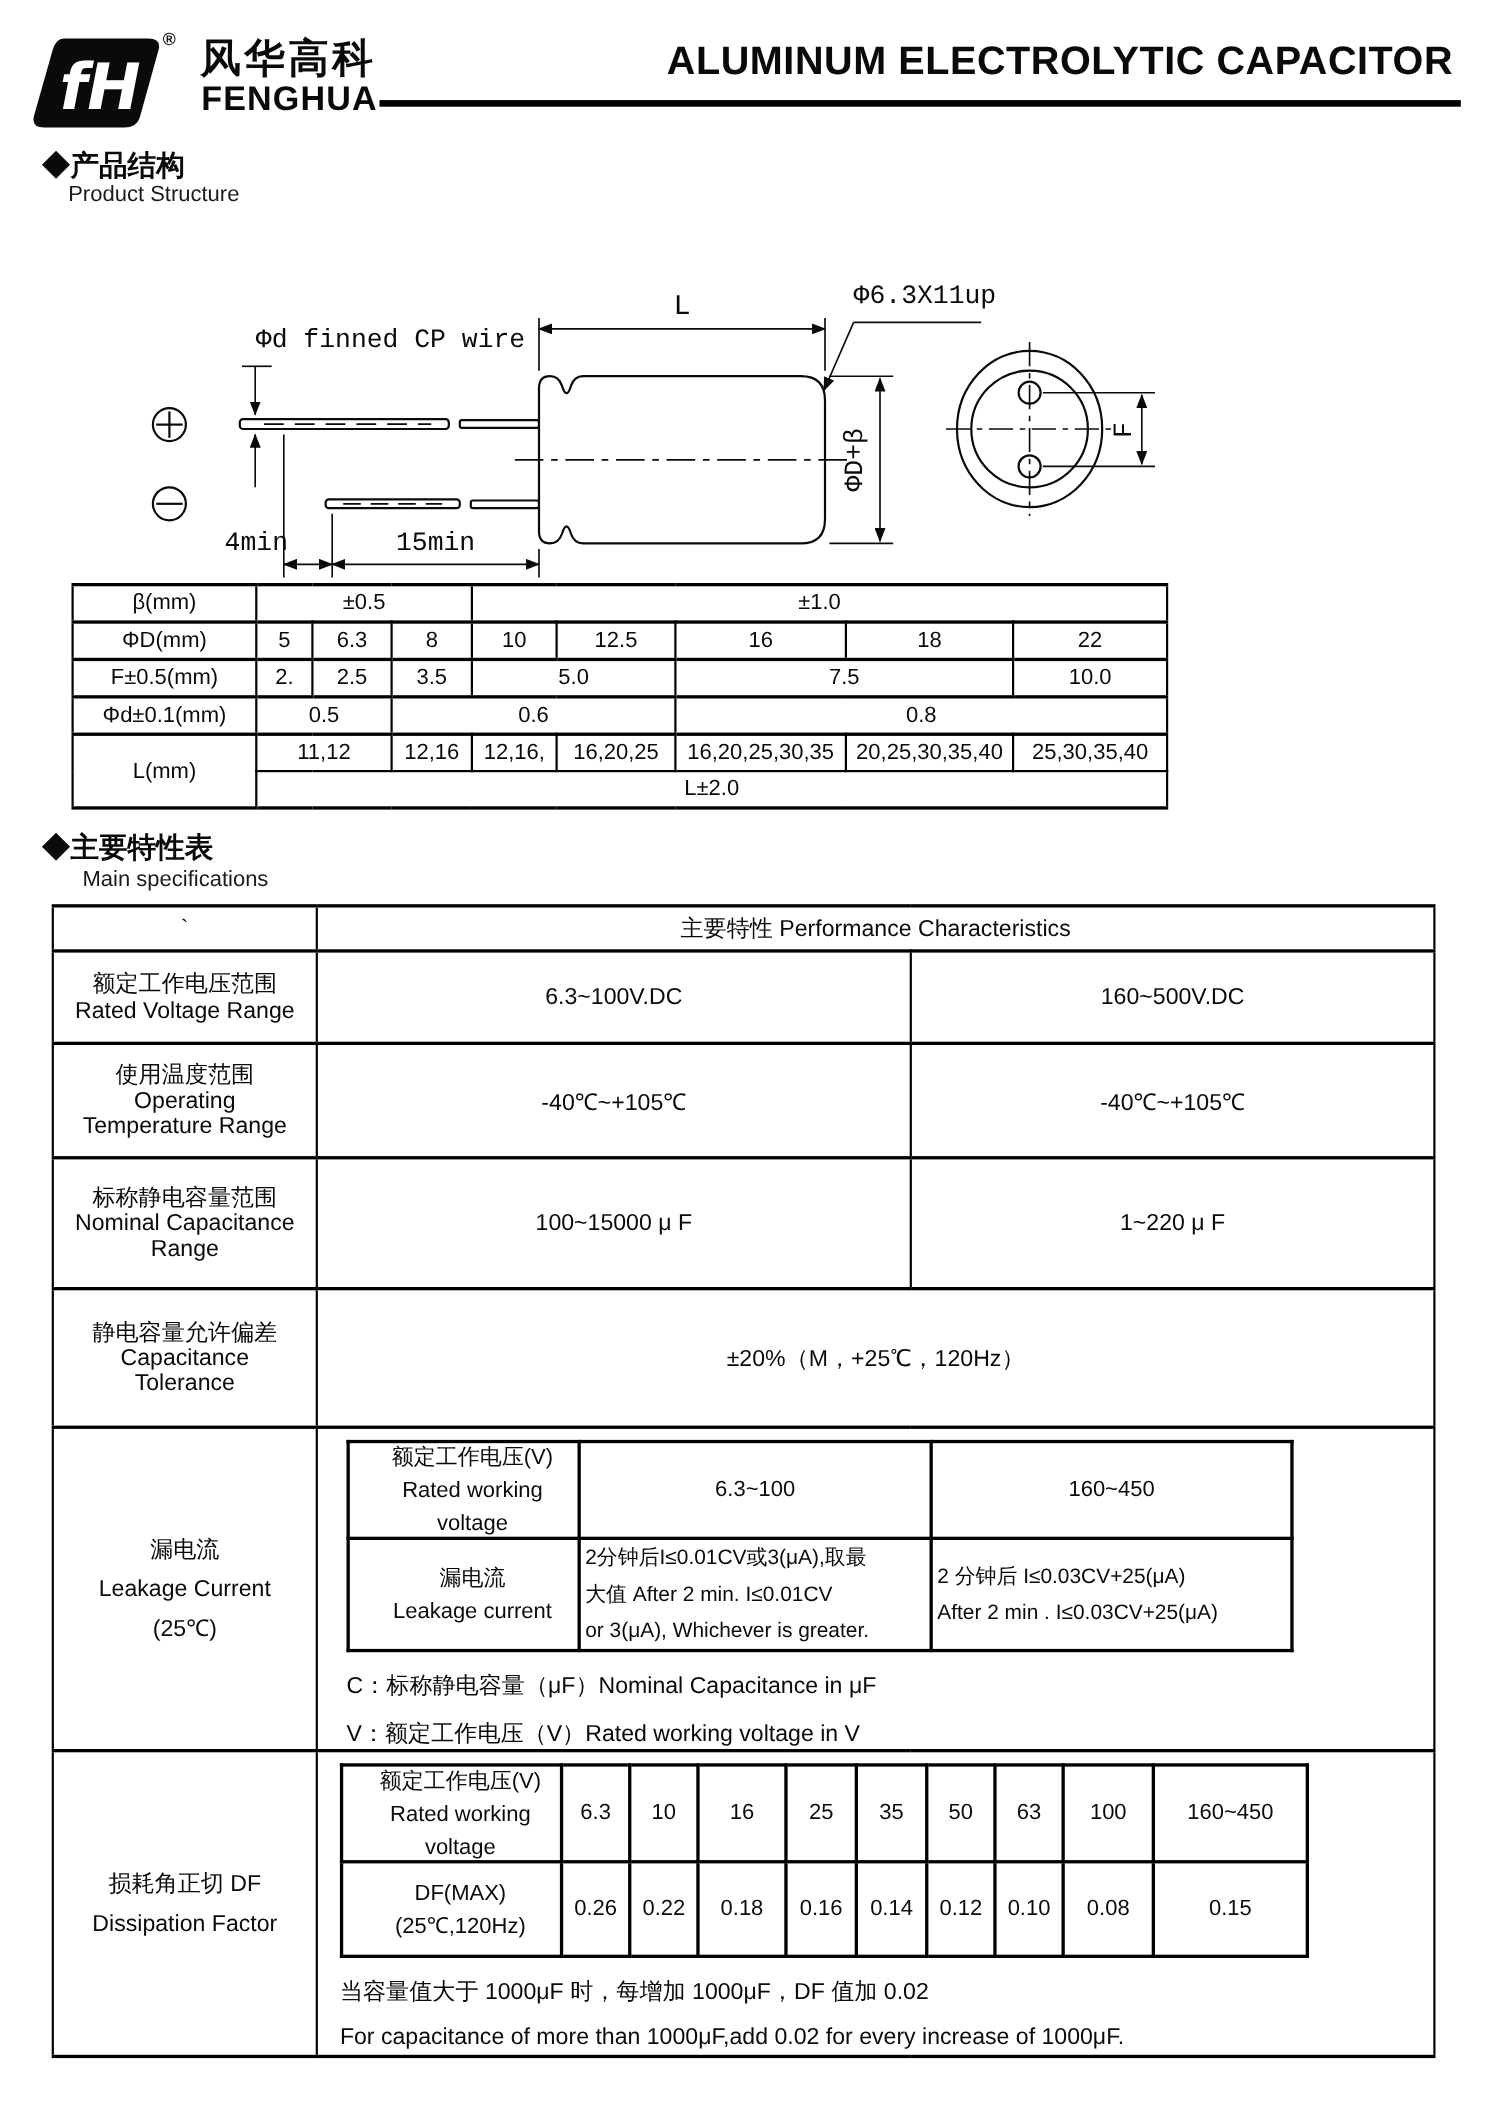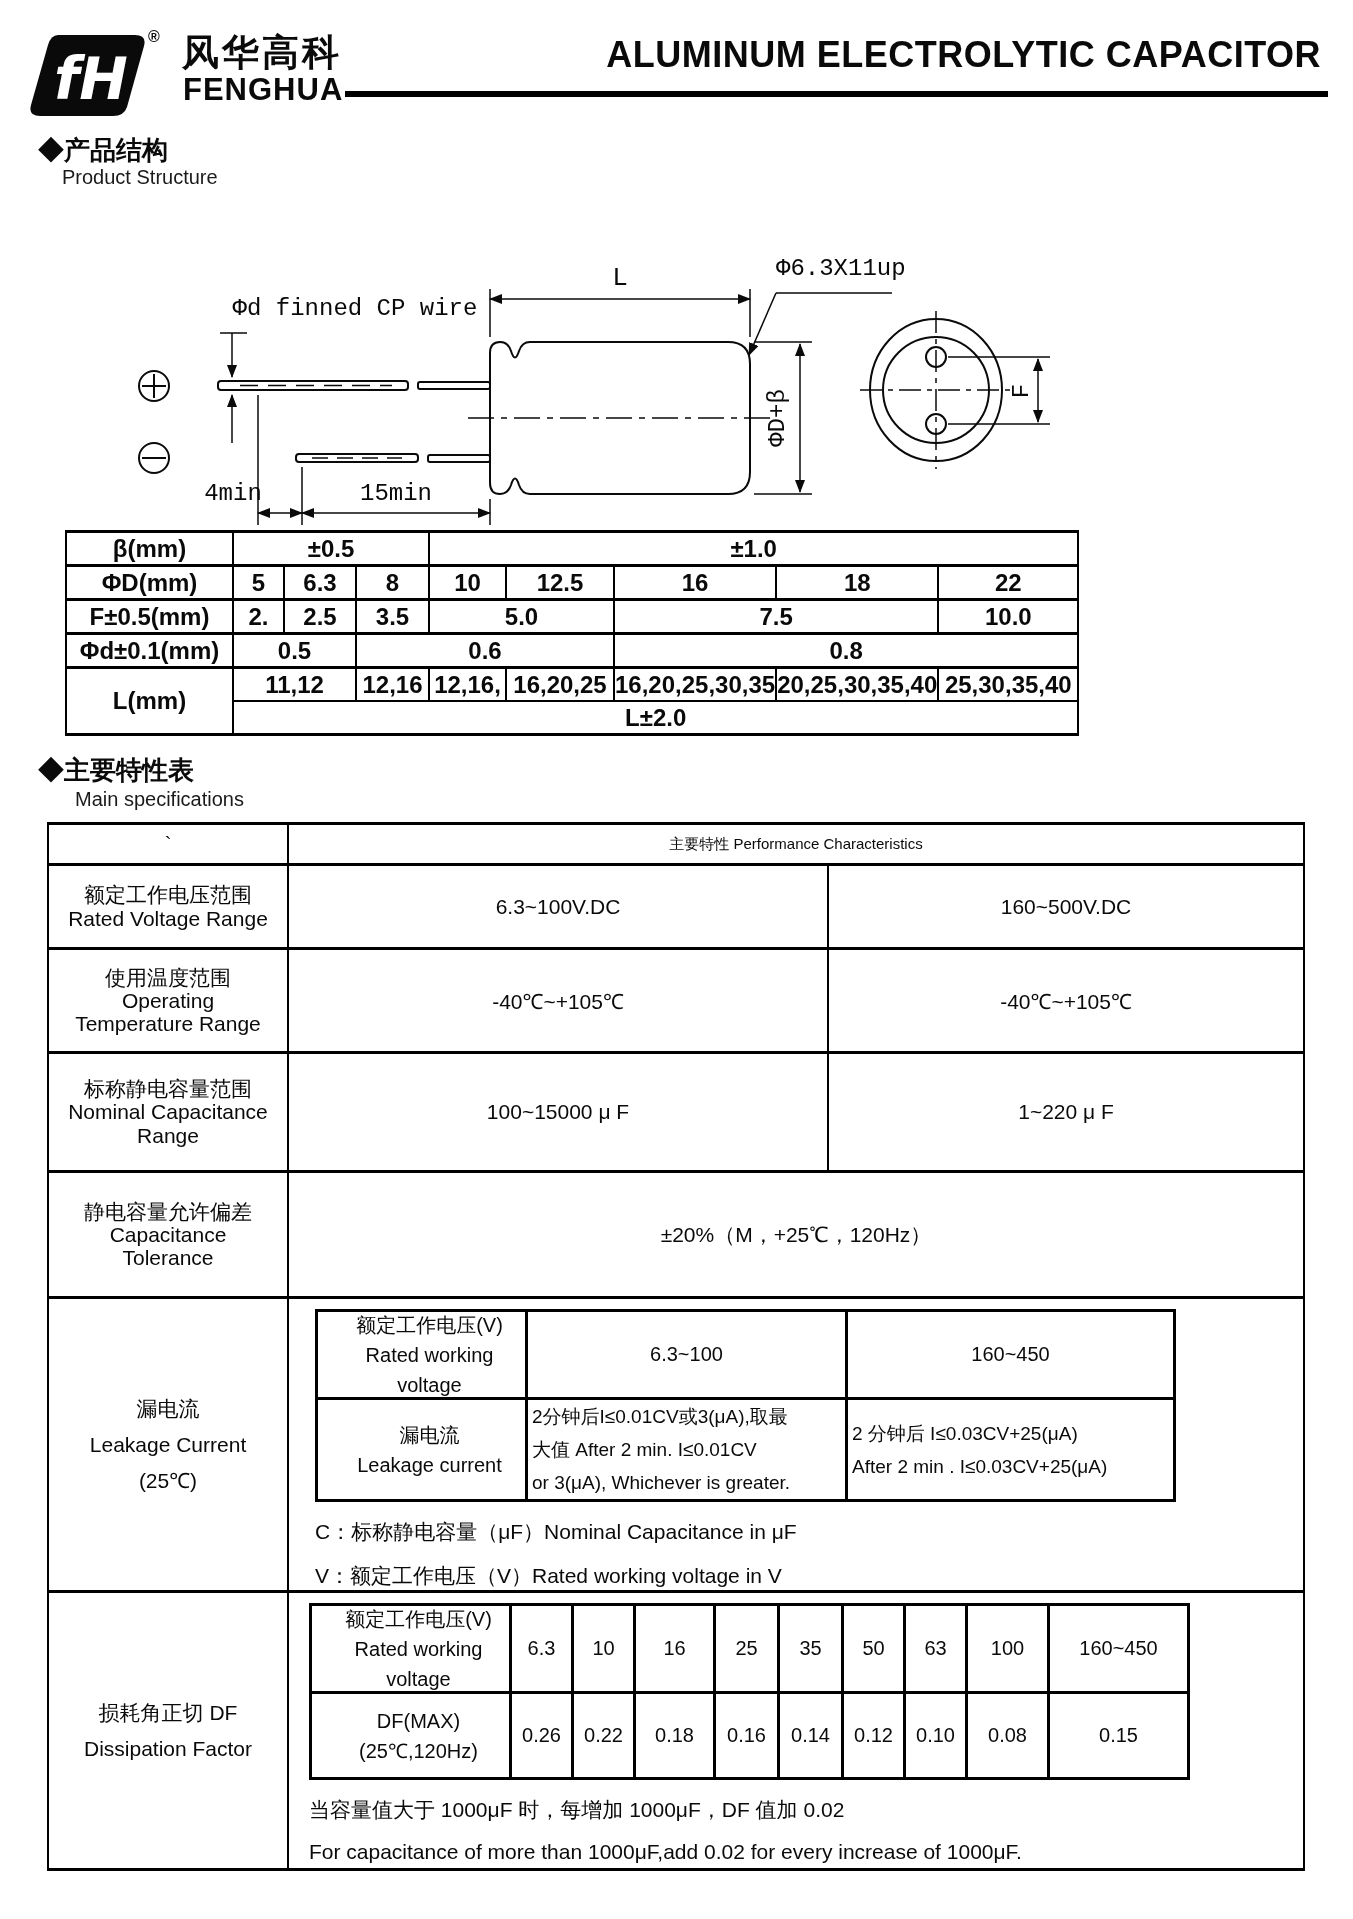--- a/index.html
+++ b/index.html
@@ -19,29 +19,29 @@
   .sec-en { position:absolute; font-size:20px; color:#1a1a1a; }
   #sec1-zh { left:38px; top:133px; }
   #sec1-en { left:62px; top:166px; }
   #sec2-zh { left:38px; top:753px; }
   #sec2-en { left:75px; top:788px; }
   
   .drawing { position:absolute; left:100px; top:205px; }
   .drawing text { font-family:"Liberation Mono", monospace; font-size:24px; fill:#0a0a0a; }
   .drawing .big { font-size:26px; }
   
-  .dim-table { position:absolute; left:65px; top:530px; border-collapse:collapse; table-layout:fixed; font-size:24px;font-weight:bold; }
+  .dim-table { position:absolute; left:65px; top:530px; border-collapse:collapse; table-layout:fixed; font-size:20px; }
   .dim-table td { border:2px solid #000; border-top-width:3px; border-bottom-width:3px; text-align:center; padding:0; height:31px; }
   .dim-table td.thin-bot { border-bottom-width:2px; }
   .dim-table td.thin-top { border-top-width:2px;margin-top:44px; }
   
   .spec-table { position:absolute; left:47px; top:822px; border-collapse:collapse; table-layout:fixed; font-size:21px; }
   .spec-table > tbody > tr > td { border:2px solid #000; border-top-width:3px; border-bottom-width:3px; padding:0; text-align:center; vertical-align:middle; }
   .corner-cell { font-size:20px; }
-  .hdr-cell { font-size:15px; }
+  .hdr-cell { font-size:21px; }
   .lbl { display:flex; flex-direction:column; justify-content:space-evenly; height:100%; }
   .lbl > div { line-height:1.1; }
   .lbl-tight { justify-content:center; gap:13px; }
   .content-cell { text-align:left !important; vertical-align:top !important; }
   .inner { border-collapse:collapse; table-layout:fixed; margin:10px 0 0 26px; font-size:20px; }
   .inner td { border:2px solid #000; text-align:center; vertical-align:middle; padding:0; }
   .inner .outer-b { border-width:3px; }
   .vhdr { display:flex; flex-direction:column; gap:6px;margin-left:16px; }
   .vhdr > div { line-height:1.2; }
   .spec-lines { text-align:left; padding:0 4px; font-size:19px; }

